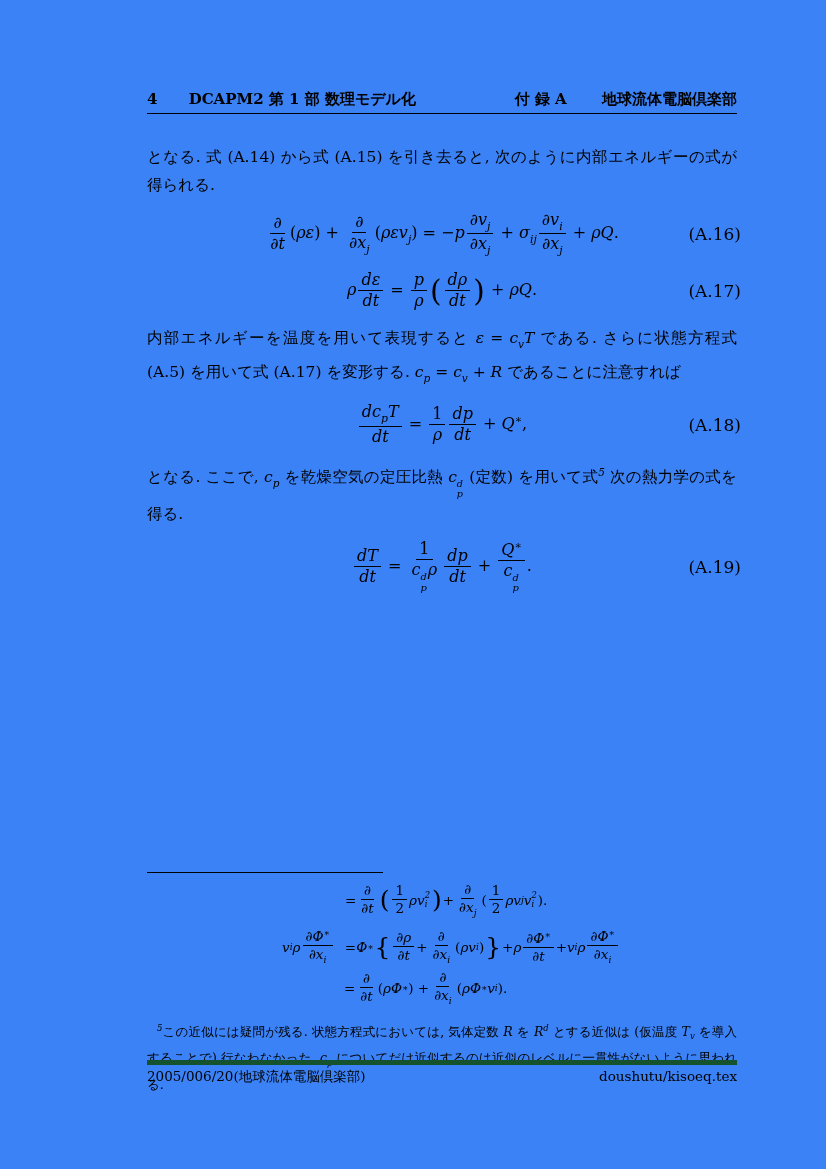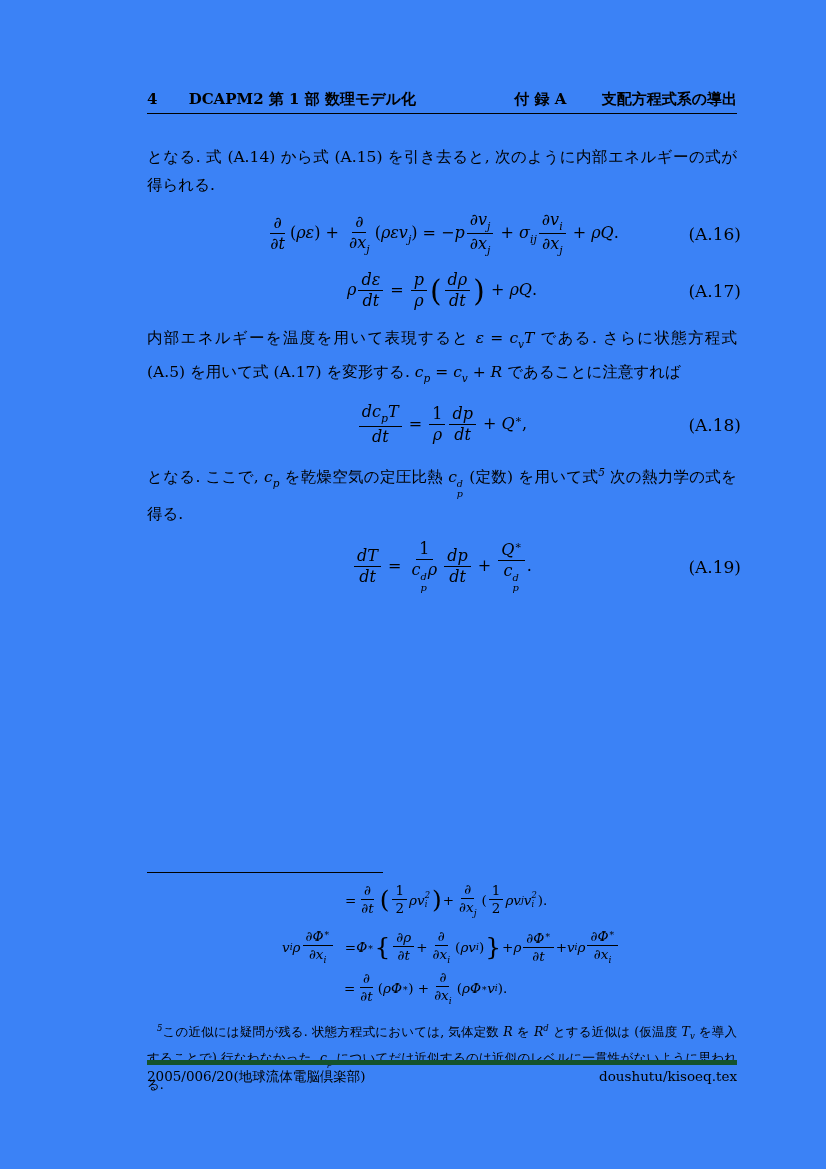--- a/index.html
+++ b/index.html
@@ -126,21 +126,21 @@
 
 <div class="page">
 
   <div class="header">
     <div class="h-left">
       <span class="pgnum">4</span>
       <span>DCAPM2 第 1 部 数理モデル化</span>
     </div>
     <div class="h-right">
       <span class="applabel">付 録 A</span>
-      <span>支配方程式系の導出</span>
+      <span>地球流体電脳倶楽部</span>
     </div>
   </div>
 
   <div class="content">
     <p class="body-p">となる. 式 (A.14) から式 (A.15) を引き去ると, 次のように内部エネルギーの式が得られる.</p>
 
     <div class="eqrow">
       <span class="math"><span class="mfrac">
             <span class="num"><span class="mi">∂</span></span>
             <span class="den"><span class="mi">∂t</span></span>

